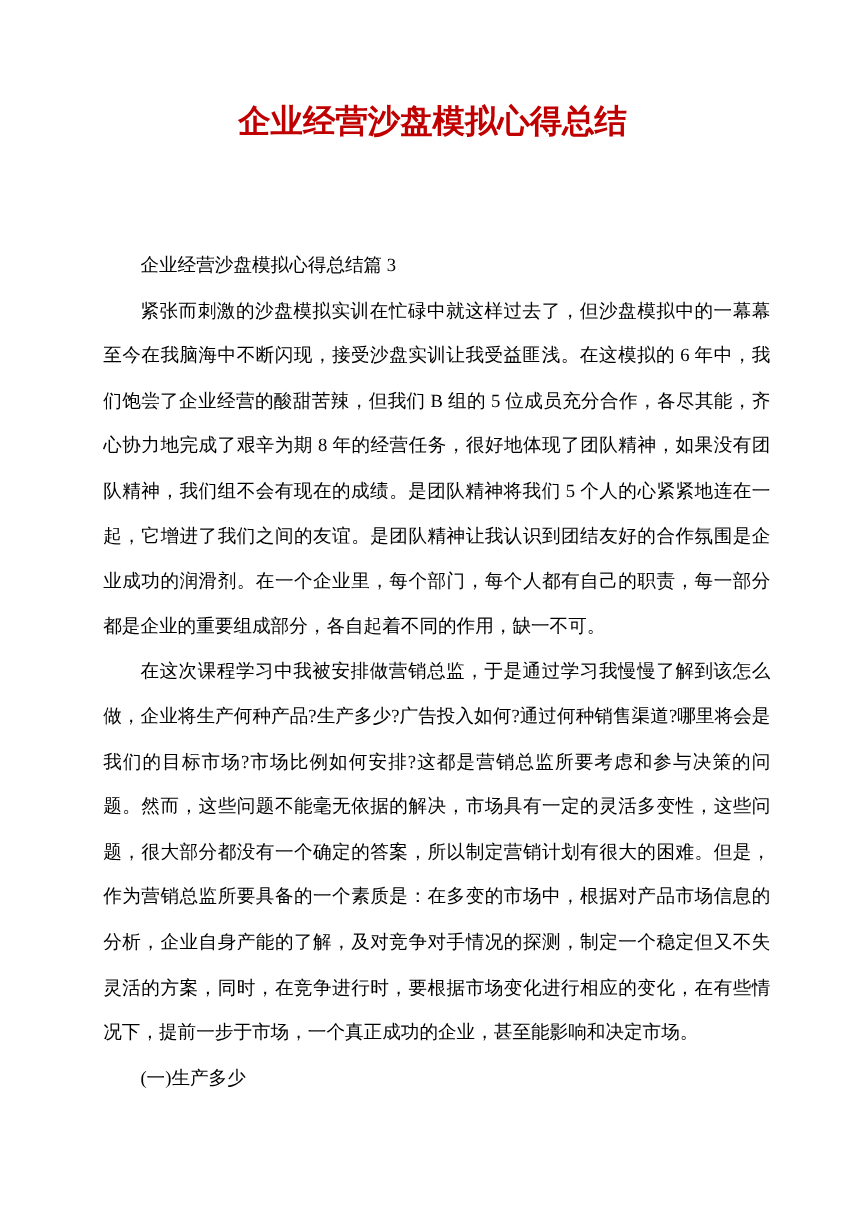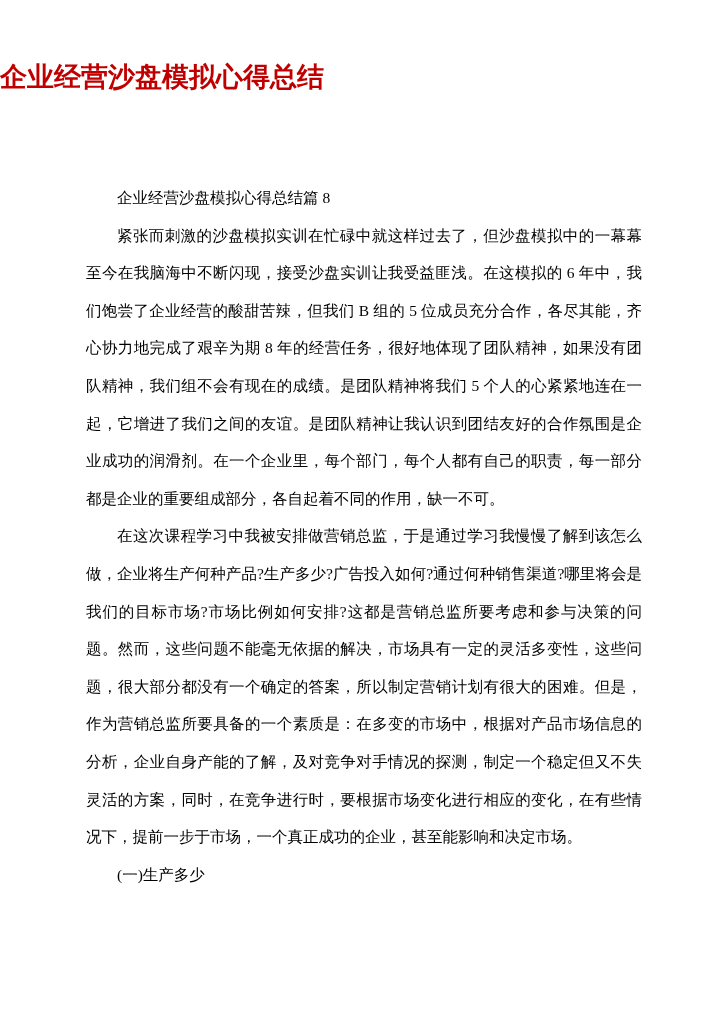--- a/index.html
+++ b/index.html
@@ -11,21 +11,22 @@
     position: relative;
     width: 721px;
     height: 1020px;
     background: #ffffff;
     overflow: hidden;
     font-family: "Liberation Serif", "DejaVu Serif", serif;
     color: #000000;
   }
   .doc-title {
     margin: 0;
-    padding-top: 60px;
+    padding-top: 84px;
+    text-align: center;
     font-size: 27px;
     line-height: 34px;
     font-weight: bold;
     letter-spacing: 0px;
   }
   .doc-body {
     margin: 85px 79px 0 86px;
     width: 556px;
   }
   .doc-body p {
@@ -37,18 +38,18 @@
     font-weight: normal;
     word-break: break-all;
   }
 </style>
 </head>
 <body>
 
 <div class="page">
   <h1 class="doc-title" style="color: rgb(192, 0, 0);">企业经营沙盘模拟心得总结</h1>
   <div class="doc-body">
-    <p>企业经营沙盘模拟心得总结篇 8</p>
+    <p>企业经营沙盘模拟心得总结篇 3</p>
     <p>紧张而刺激的沙盘模拟实训在忙碌中就这样过去了，但沙盘模拟中的一幕幕至今在我脑海中不断闪现，接受沙盘实训让我受益匪浅。在这模拟的 6 年中，我们饱尝了企业经营的酸甜苦辣，但我们 B 组的 5 位成员充分合作，各尽其能，齐心协力地完成了艰辛为期 8 年的经营任务，很好地体现了团队精神，如果没有团队精神，我们组不会有现在的成绩。是团队精神将我们 5 个人的心紧紧地连在一起，它增进了我们之间的友谊。是团队精神让我认识到团结友好的合作氛围是企业成功的润滑剂。在一个企业里，每个部门，每个人都有自己的职责，每一部分都是企业的重要组成部分，各自起着不同的作用，缺一不可。</p>
     <p>在这次课程学习中我被安排做营销总监，于是通过学习我慢慢了解到该怎么做，企业将生产何种产品?生产多少?广告投入如何?通过何种销售渠道?哪里将会是我们的目标市场?市场比例如何安排?这都是营销总监所要考虑和参与决策的问题。然而，这些问题不能毫无依据的解决，市场具有一定的灵活多变性，这些问题，很大部分都没有一个确定的答案，所以制定营销计划有很大的困难。但是，作为营销总监所要具备的一个素质是：在多变的市场中，根据对产品市场信息的分析，企业自身产能的了解，及对竞争对手情况的探测，制定一个稳定但又不失灵活的方案，同时，在竞争进行时，要根据市场变化进行相应的变化，在有些情况下，提前一步于市场，一个真正成功的企业，甚至能影响和决定市场。</p>
     <p>(一)生产多少</p>
   </div>
 </div>
 
 </body></html>

